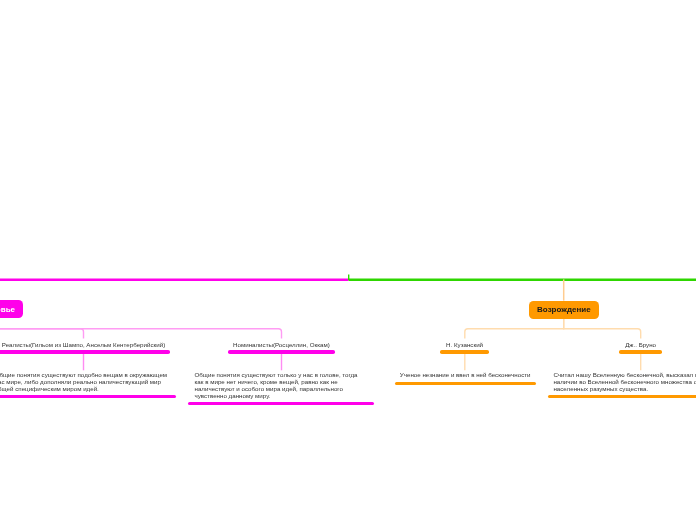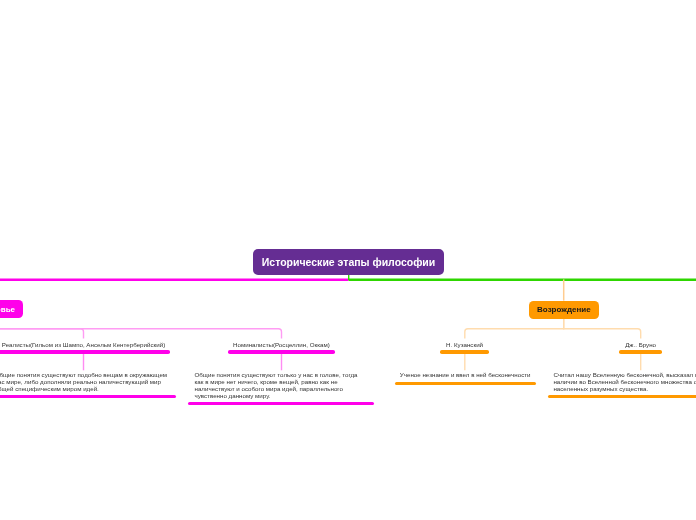--- a/index.html
+++ b/index.html
@@ -53,23 +53,20 @@
     <path d="M 464.8 353.4 L 464.8 370.3" stroke="#ffdcae" stroke-width="1.4" fill="none"></path>
     <path d="M 640.7 353.4 L 640.7 370.3" stroke="#ffdcae" stroke-width="1.4" fill="none"></path>
 
     <path d="M -20 328.8 L 80.5 328.8 Q 83.5 328.8 83.5 331.8 L 83.5 338.6" stroke="#ff9cf3" stroke-width="1.4" fill="none"></path>
     <path d="M -20 328.8 L 278.5 328.8 Q 281.5 328.8 281.5 331.8 L 281.5 338.6" stroke="#ff9cf3" stroke-width="1.4" fill="none"></path>
 
     <path d="M 83.5 353.4 L 83.5 370.3" stroke="#ff8cf2" stroke-width="1.4" fill="none"></path>
     <path d="M 281.5 353.4 L 281.5 370.3" stroke="#ff8cf2" stroke-width="1.4" fill="none"></path>
   </svg>
 
-  <div class="node root-node">
-    <span>Исторические этапы философии</span>
-  </div>
 
   <div class="branch-node" style="left:-54.5px;top:300.2px;width:77.3px;background:#ff00ea;color:#ffffff;">
     <span>Средневековье</span>
   </div>
 
   <div class="branch-node" style="left:529.1px;top:300.5px;width:69.6px;background:#ff9900;color:#1a1a1a;text-align:right;">
     <span>Возрождение</span>
   </div>
 
   <div class="sub-node" style="left:-2.9px;top:342px;width:172.8px;">

